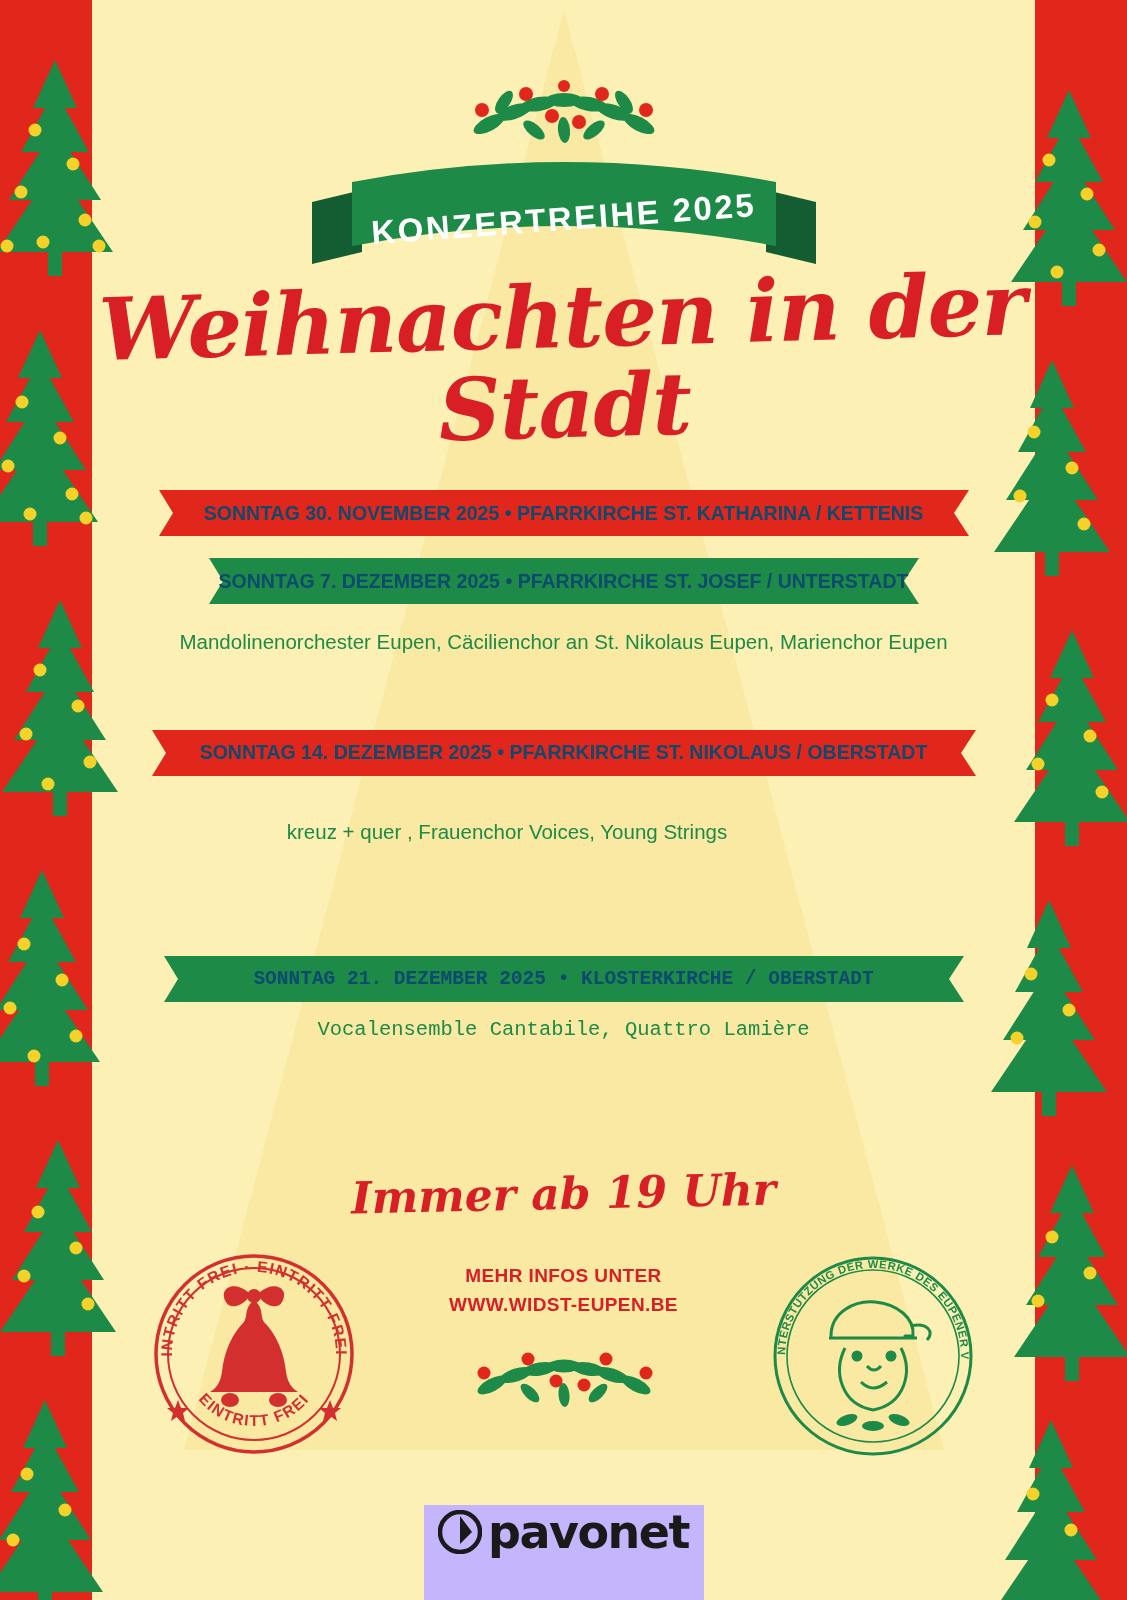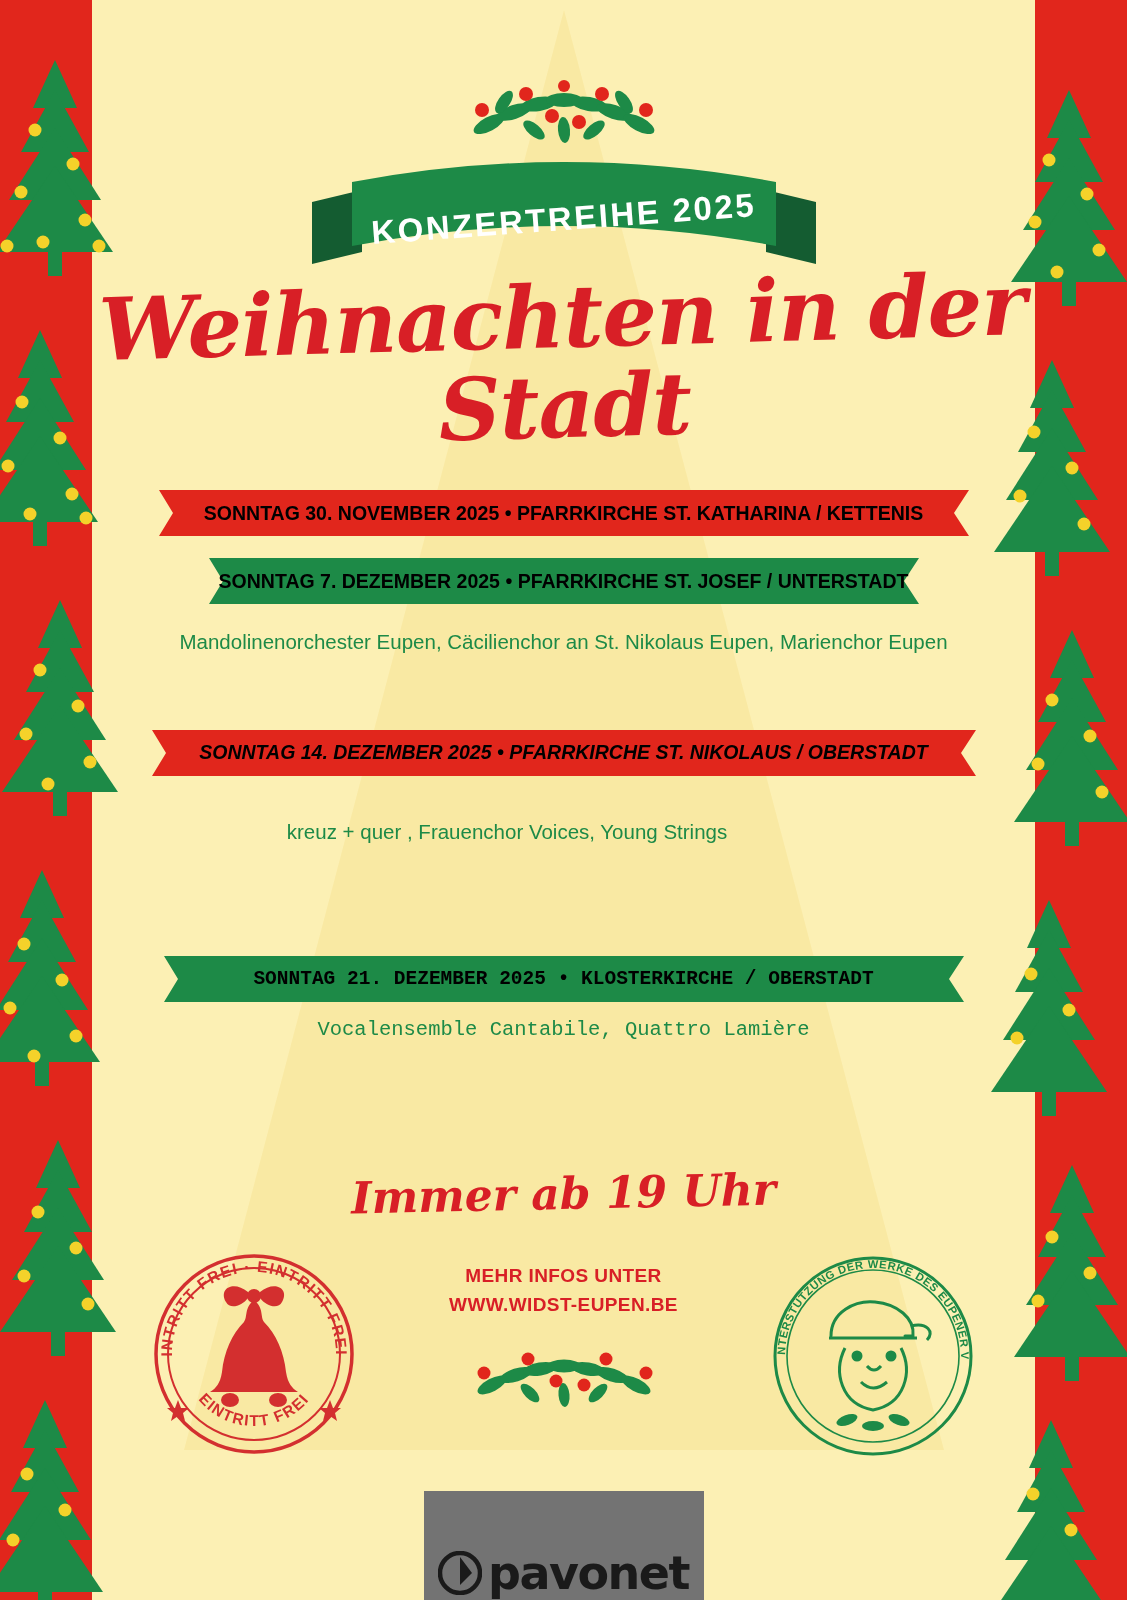--- a/index.html
+++ b/index.html
@@ -113,21 +113,21 @@
     position: relative;
     margin: 0 auto;
     height: 46px;
   }
   .banner-inner {
     position: absolute;
     inset: 0;
     display: flex;
     align-items: center;
     justify-content: center;
-    color: #000000;
+    color: #0c4a6e;
     font-weight: bold;
     font-size: 19.5px;
     white-space: nowrap;
   }
 
   .performers {
     text-align: center;
     color: #1d8a47;
     font-size: 20.5px;
     line-height: 1.55;
@@ -183,24 +183,24 @@
     transform: translateX(-50%);
   }
 
   
   .logo-box {
     position: absolute;
     left: 50%;
     bottom: 0;
     transform: translateX(-50%);
     width: 280px;
-    height: 109px;
-    background: #737373;
+    height: 95px;
+    background: #c4b5fd;
     display: flex;
-    align-items: flex-end;
+    align-items: flex-start;
     justify-content: center;
   }
   .logo-text {
     font-family: "DejaVu Sans", sans-serif;
     font-size: 46px;
     font-weight: bold;
     color: #1a1a1a;
     letter-spacing: -1.5px;
     display: flex;
     align-items: center;
@@ -430,21 +430,21 @@
           <path d="M0 0 L710 0 L695 23 L710 46 L0 46 L14 23 Z" fill="#1d8a47"></path>
         </svg>
         <div class="banner-inner">SONNTAG 7. DEZEMBER 2025 • PFARRKIRCHE ST. JOSEF / UNTERSTADT</div>
       </div>
       <div class="performers" style="">
         <div>Mandolinenorchester Eupen, Cäcilienchor an St. Nikolaus Eupen, Marienchor Eupen</div>
       </div>
     </div>
 
     <div class="concert" style="margin-top:72px;">
-      <div class="banner-shape" style="width:824px;font-style:italic;">
+      <div class="banner-shape" style="width:824px;">
         <svg width="824" height="46" viewBox="0 0 824 46" preserveAspectRatio="none">
           <path d="M0 0 L824 0 L809 23 L824 46 L0 46 L14 23 Z" fill="#e1261c"></path>
         </svg>
         <div class="banner-inner">SONNTAG 14. DEZEMBER 2025 • PFARRKIRCHE ST. NIKOLAUS / OBERSTADT</div>
       </div>
       <div class="performers" style="padding-top:40px;padding-left:37px;">
         <div>kreuz + quer , Frauenchor Voices, Young Strings</div>
       </div>
     </div>
 

